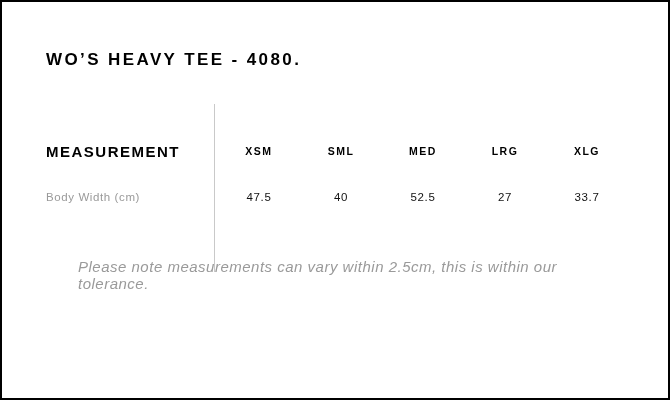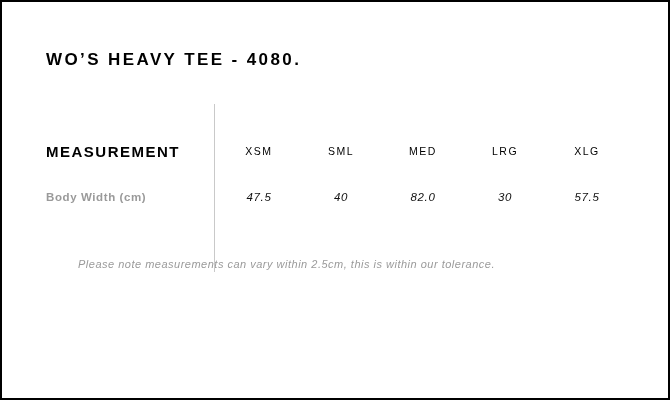--- a/index.html
+++ b/index.html
@@ -58,49 +58,47 @@
     text-align: left;
     font-size: 15px;
     font-weight: bold;
     letter-spacing: 1.5px;
     color: #000000;
   }
   th.col-size {
     width: 82px;
     text-align: center;
     font-size: 10.5px;
-    font-weight: normal;
+    font-weight: bold;
     letter-spacing: 1.5px;
     color: #000000;
   }
   td.row-label {
     text-align: left;
     font-size: 11.5px;
     letter-spacing: 0.6px;
     color: #9a9a9a;
-    font-weight: bold;
   }
   td.cell-value {
     text-align: center;
     font-size: 11.5px;
     letter-spacing: 0.6px;
     color: #111111;
-    font-style: italic;
   }
   .divider {
     position: absolute;
     left: 168px;
     top: -24px;
     width: 1px;
     height: 168px;
     background: #c9c9c9;
   }
   .note {
     margin-top: 38px;
-    font-size: 11px;
+    font-size: 15px;
     font-style: italic;
     letter-spacing: 0.5px;
     color: #9a9a9a;
     margin-left: 32px;
   }
 </style>
 </head>
 <body>
 
 <div class="page">
@@ -120,23 +118,23 @@
             <th class="col-size">MED</th>
             <th class="col-size">LRG</th>
             <th class="col-size">XLG</th>
           </tr>
         </thead>
         <tbody>
           <tr>
             <td class="row-label">Body Width (cm)</td>
             <td class="cell-value">47.5</td>
             <td class="cell-value">40</td>
-            <td class="cell-value">82.0</td>
-            <td class="cell-value">30</td>
-            <td class="cell-value">57.5</td>
+            <td class="cell-value">52.5</td>
+            <td class="cell-value">27</td>
+            <td class="cell-value">33.7</td>
           </tr>
         </tbody>
       </table>
     </div>
 
     <div class="note">Please note measurements can vary within 2.5cm, this is within our tolerance.</div>
 
   </div>
 </div>
 

